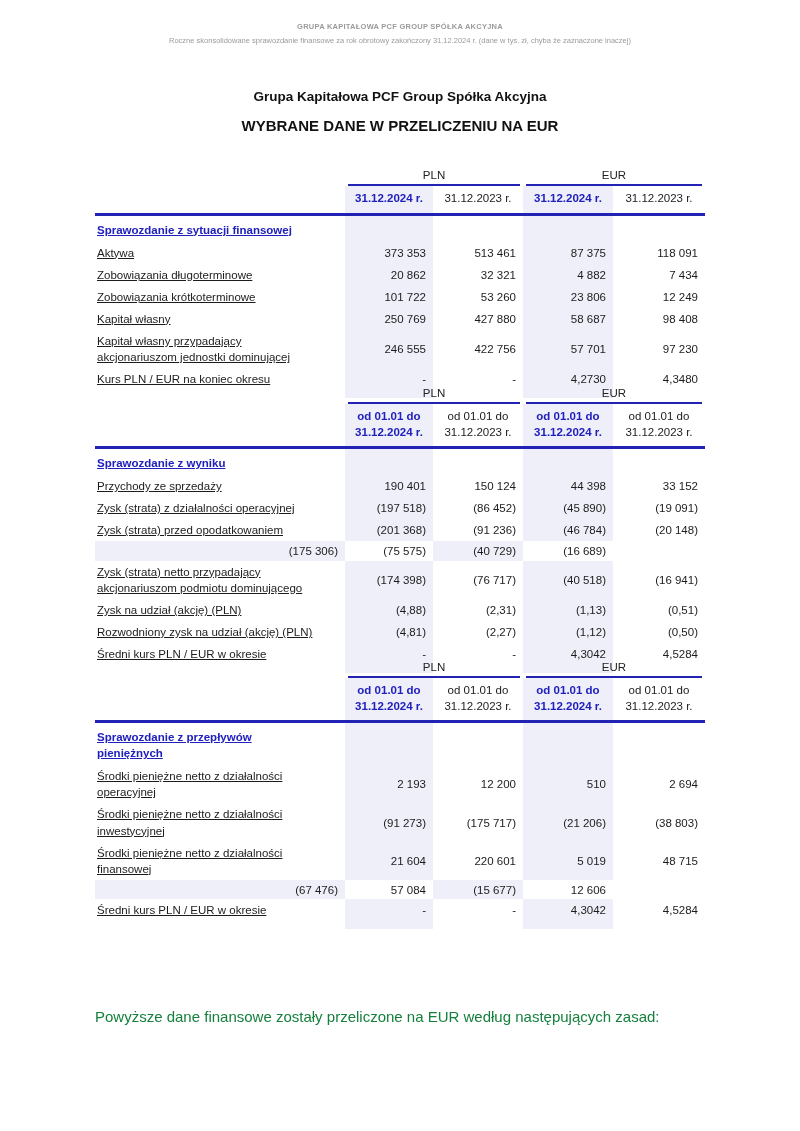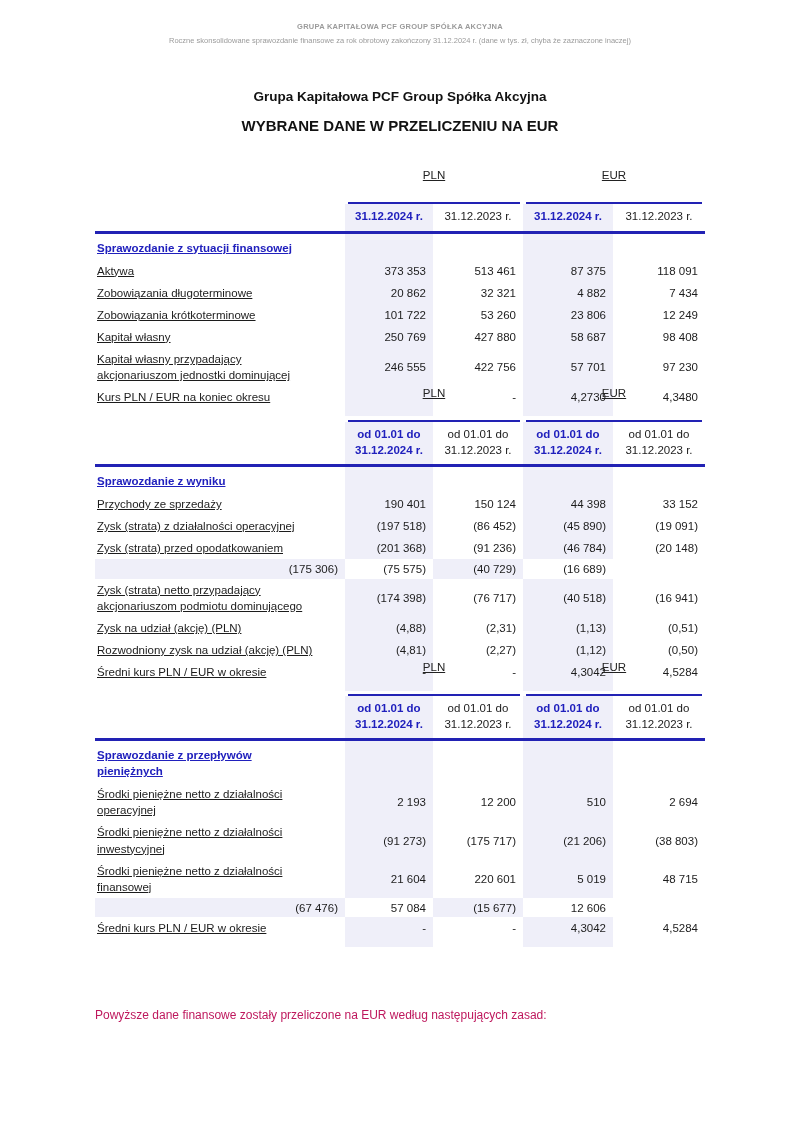--- a/index.html
+++ b/index.html
@@ -20,42 +20,42 @@
   .title-2 { font-size:15px; font-weight:bold; margin-top:13px; }
 
   
   .fin-table { position:absolute; left:95px; width:610px; }
   #table1 { top:168px; } #table2 { top:386px; } #table3 { top:660px; }
 
   .row { display:grid; grid-template-columns:250px 88px 90px 90px 92px; align-items:stretch; }
   .cell { display:flex; align-items:center; }
 
   .currency-row { grid-template-columns:250px 178px 182px; }
-  .currency-row .group { justify-content:center; margin:0 3px; padding:1px 0 21px;
-    font-size:11.5px; color:#222; border-bottom:2px solid var(--rule_blue,#2222b4);text-decoration:underline; }
+  .currency-row .group { justify-content:center; margin:0 3px; padding:1px 0 3px;
+    font-size:11.5px; color:#222; border-bottom:2px solid var(--rule_blue,#2222b4); }
 
   .thead { border-bottom:3px solid var(--rule_blue,#2222b4); }
   .period-row .cell { justify-content:center; text-align:center; font-size:11.5px;
     color:#1c1c1c; padding:5px 2px 6px; white-space:pre-line; line-height:1.35; }
   .period-row .accent { color:var(--accent_blue,#2020bd); font-weight:bold; }
 
   .label { padding:3px 8px 3px 2px; font-size:11.5px; color:#1c1c1c;
     white-space:pre-line; line-height:1.4;text-decoration:underline; }
   .val { justify-content:flex-end; text-align:right; padding:3px 7px 3px 2px;
     font-size:11.5px; color:#1c1c1c; }
   .hl { background:var(--highlight_bg,#efeff9);text-align:right; }
 
   .section-row .label { color:var(--accent_blue,#2020bd); font-weight:bold;
     padding-top:6px; padding-bottom:4px; }
   .data-row { min-height:19.5px; }
   .spacer-row .cell { height:8px; }
 
   
   .note { position:absolute; top:1008px; left:95px; right:60px;
-    font-size:12px; color:#be185d; }
+    font-size:15px; color:#15803d; }
 
   
   .page-number { position:absolute; top:1068px; left:0; right:0; text-align:center;
     font-size:10.5px; color:#333; }
   .footer { position:absolute; top:1090px; left:47px; right:55px;
     display:flex; justify-content:space-between; align-items:center;
     color:#9b9b9b; font-size:7px; }
   .footer-center { text-align:center; line-height:1.7; }
 </style>
 </head>

